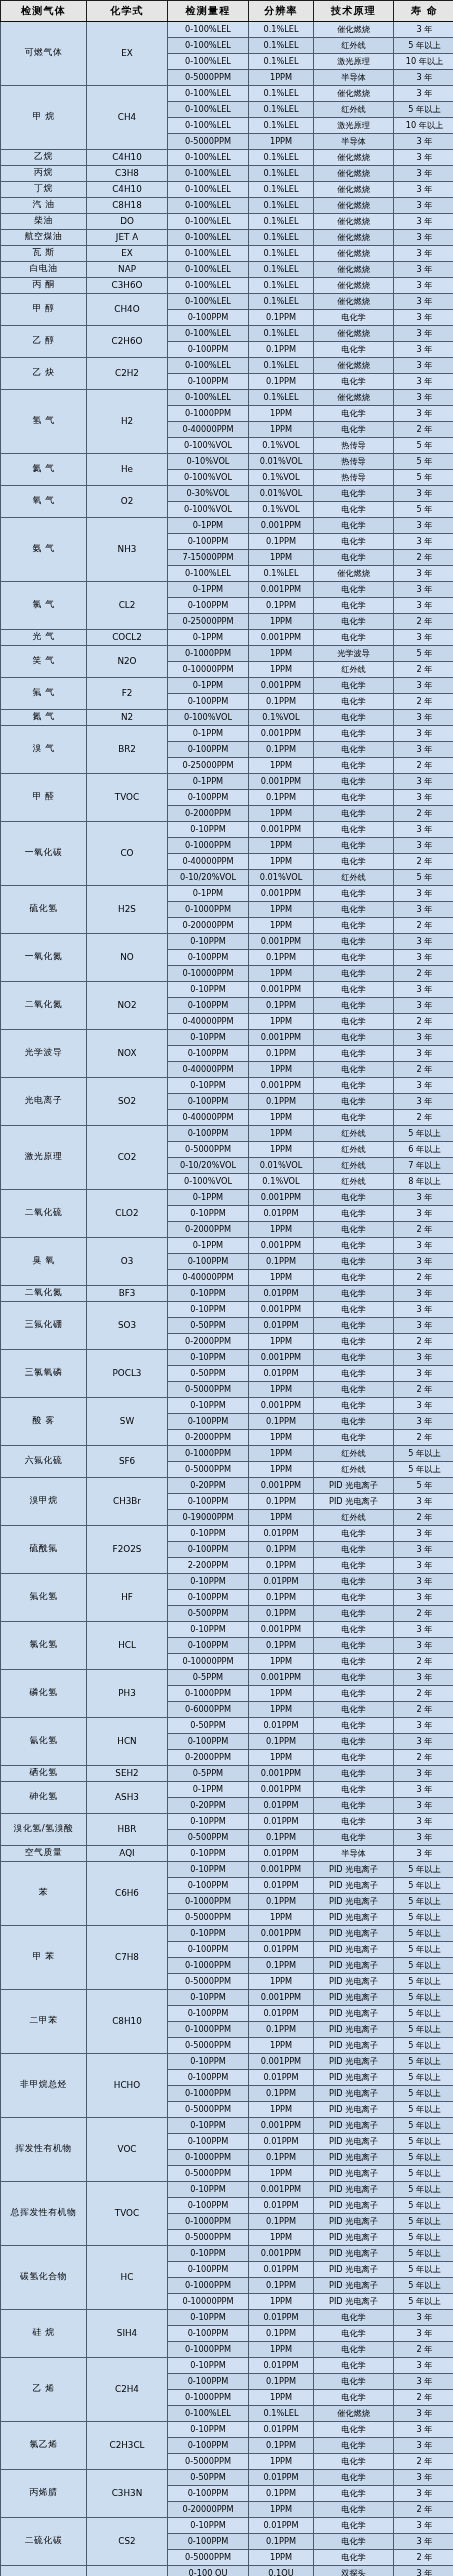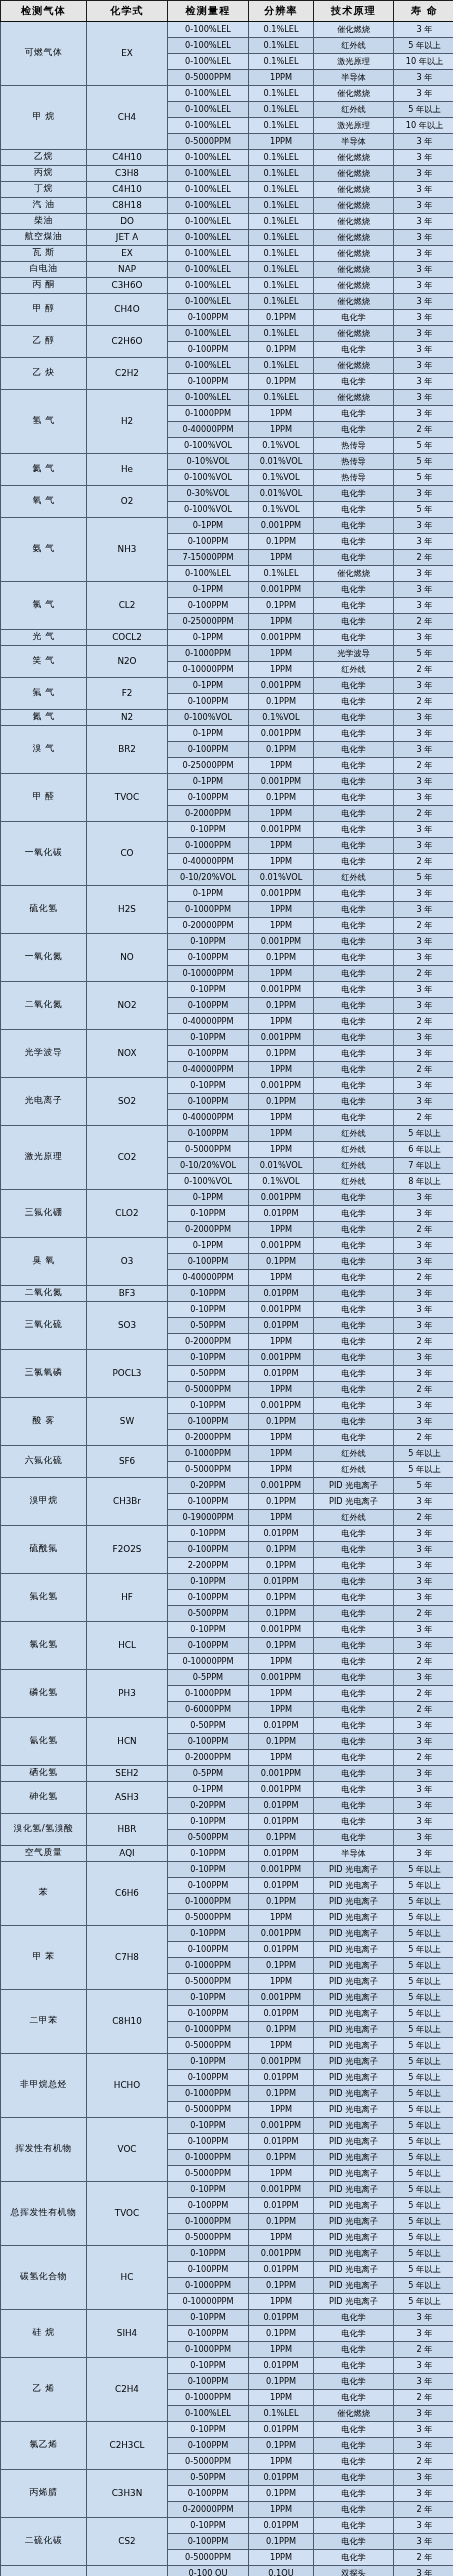--- a/index.html
+++ b/index.html
@@ -536,21 +536,21 @@
         <td>红外线</td>
         <td>7 年以上</td>
       </tr>
       <tr class="light">
         <td>0-100%VOL</td>
         <td>0.1%VOL</td>
         <td>红外线</td>
         <td>8 年以上</td>
       </tr>
       <tr class="alt group-start">
-        <td class="gas" rowspan="3">三氟化硼</td>
+        <td class="gas" rowspan="3">二氧化硫</td>
         <td class="formula" rowspan="3">CLO2</td>
         <td>0-1PPM</td>
         <td>0.001PPM</td>
         <td>电化学</td>
         <td>3 年</td>
       </tr>
       <tr class="light">
         <td>0-10PPM</td>
         <td>0.01PPM</td>
         <td>电化学</td>
@@ -584,21 +584,21 @@
       </tr>
       <tr class="alt group-start">
         <td class="gas" rowspan="1">二氧化氮</td>
         <td class="formula" rowspan="1">BF3</td>
         <td>0-10PPM</td>
         <td>0.01PPM</td>
         <td>电化学</td>
         <td>3 年</td>
       </tr>
       <tr class="light group-start">
-        <td class="gas" rowspan="3">三氧化硫</td>
+        <td class="gas" rowspan="3">三氟化硼</td>
         <td class="formula" rowspan="3">SO3</td>
         <td>0-10PPM</td>
         <td>0.001PPM</td>
         <td>电化学</td>
         <td>3 年</td>
       </tr>
       <tr class="alt">
         <td>0-50PPM</td>
         <td>0.01PPM</td>
         <td>电化学</td>

